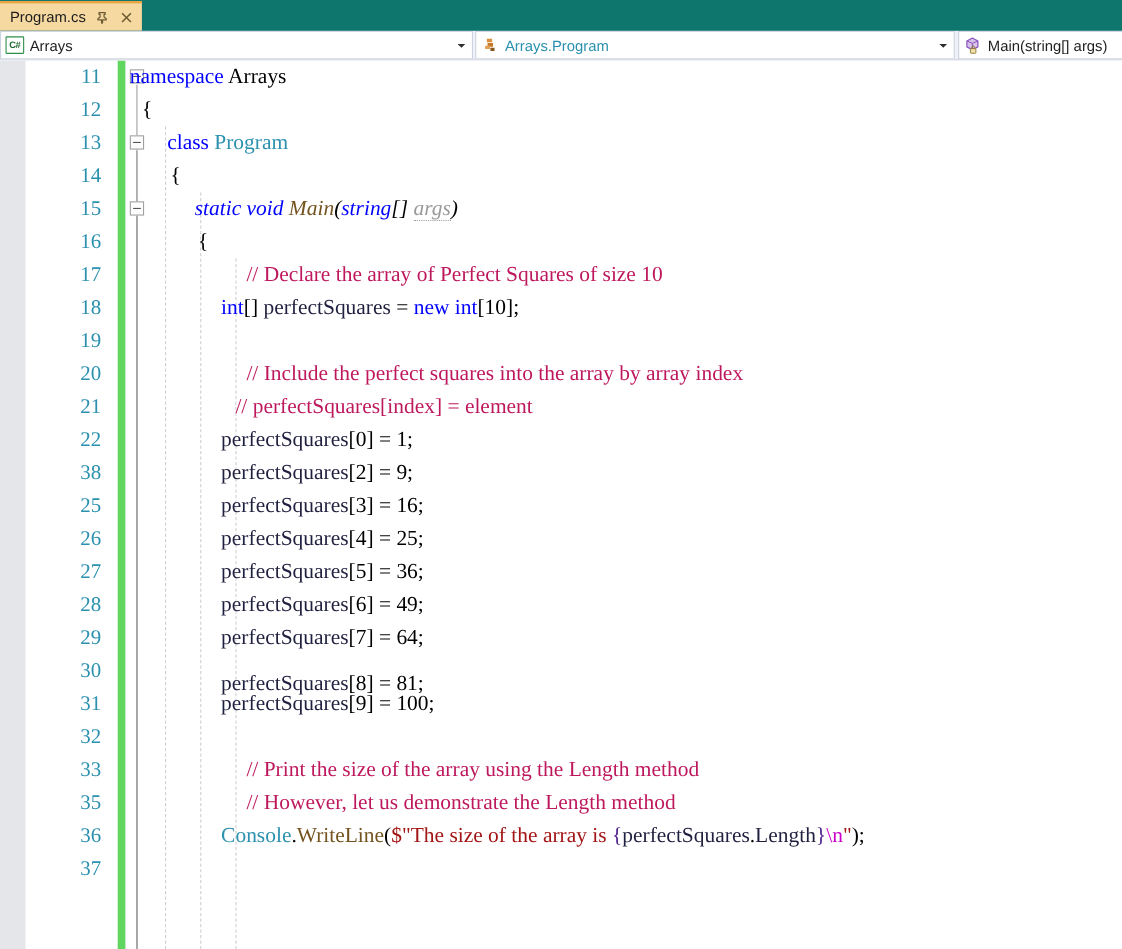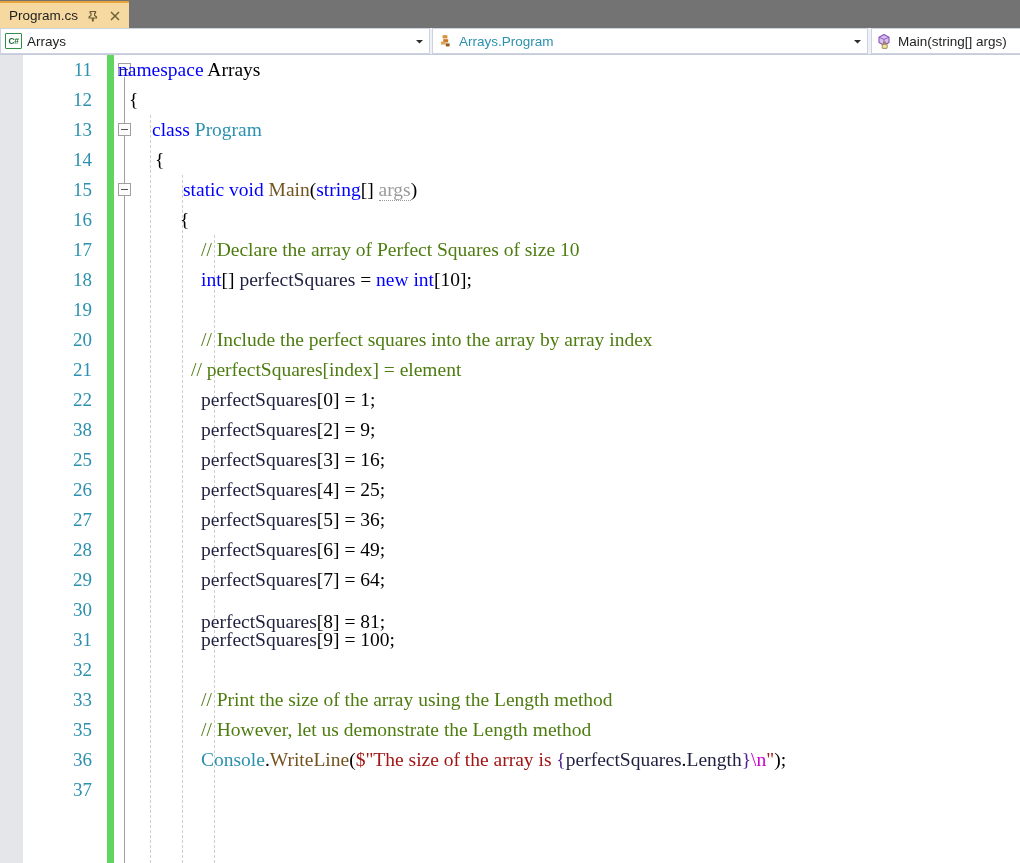--- a/index.html
+++ b/index.html
@@ -12,21 +12,21 @@
     height: 863px;
     overflow: hidden;
     font-family: "Liberation Sans", sans-serif;
     -webkit-font-smoothing: antialiased;
   }
 
   
   .tab-strip {
     position: relative;
     height: 28px;
-    background: #737373;
+    background: #0f766e;
     display: flex;
     align-items: flex-end;
     overflow: hidden;
   }
   .tab {
     height: 27px;
     box-sizing: border-box;
     background: #f5d9a0;
     border-top: 2px solid #e8a33d;
     display: flex;
@@ -200,21 +200,21 @@
   
   .guide {
     position: absolute;
     width: 0;
     border-left: 1px dashed #cfcfcf;
   }
 
   
   .kw   { color: #0000ff; }   
   .type { color: #2b91af; }   
-  .cmt  { color: #4d7c0f; }   
+  .cmt  { color: #be185d; margin-left: 23px; }   
   .meth { color: #74531f; }   
   .str  { color: #a31515; }   
   .esc  { color: #cc00cc; }   
   .brc  { color: #51258f; }   
   .idf  { color: #1f1f3f; }   
   .num  { color: #000000; }   
   .unused {
     color: #9a9a9a;
     border-bottom: 1px dotted #9a9a9a;
   }
@@ -320,21 +320,21 @@
     </div>
 
     <div class="line">
       <span class="ln">14</span>
       <span class="code" style="left:155px;">{</span>
     </div>
 
     <div class="line">
       <span class="ln">15</span>
       <span class="fold"></span>
-      <span class="code" style="left:183px;"><span class="kw">static</span> <span class="kw">void</span> <span class="meth">Main</span>(<span class="kw">string</span>[] <span class="unused">args</span>)</span>
+      <span class="code" style="left:177px;font-style:italic;"><span class="kw">static</span> <span class="kw">void</span> <span class="meth">Main</span>(<span class="kw">string</span>[] <span class="unused">args</span>)</span>
     </div>
 
     <div class="line">
       <span class="ln">16</span>
       <span class="code" style="left:180px;">{</span>
     </div>
 
     <div class="line">
       <span class="ln">17</span>
       <span class="code cmt" style="left:201px;">// Declare the array of Perfect Squares of size 10</span>

